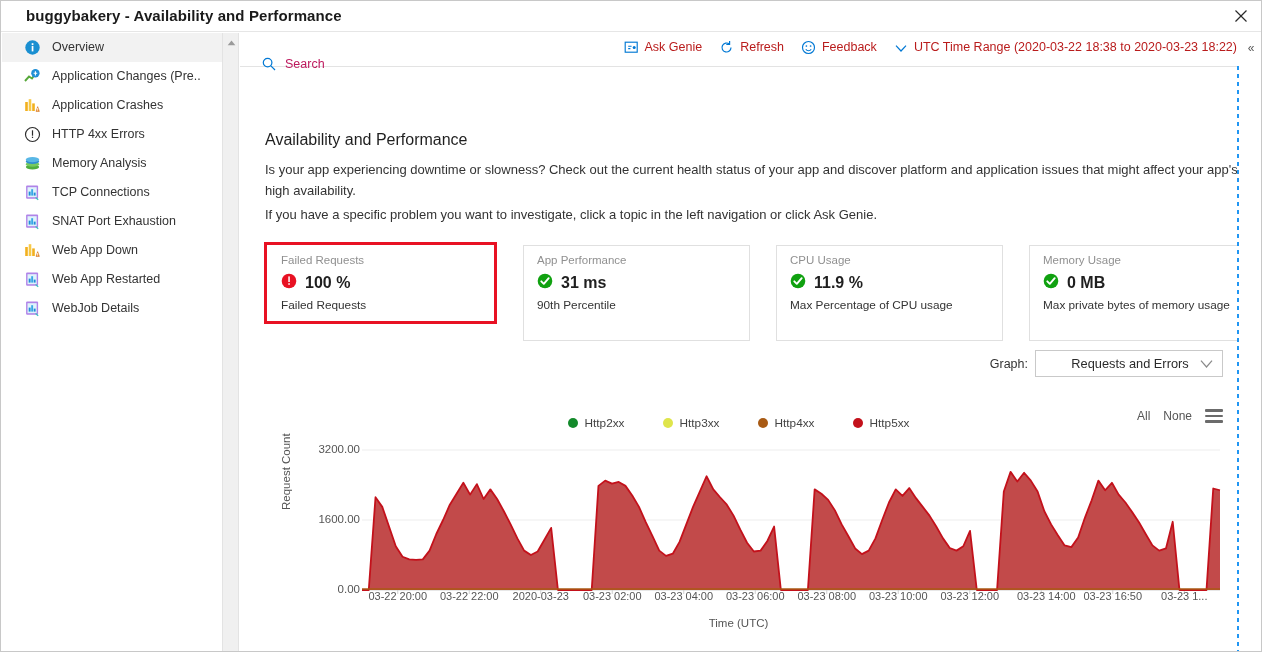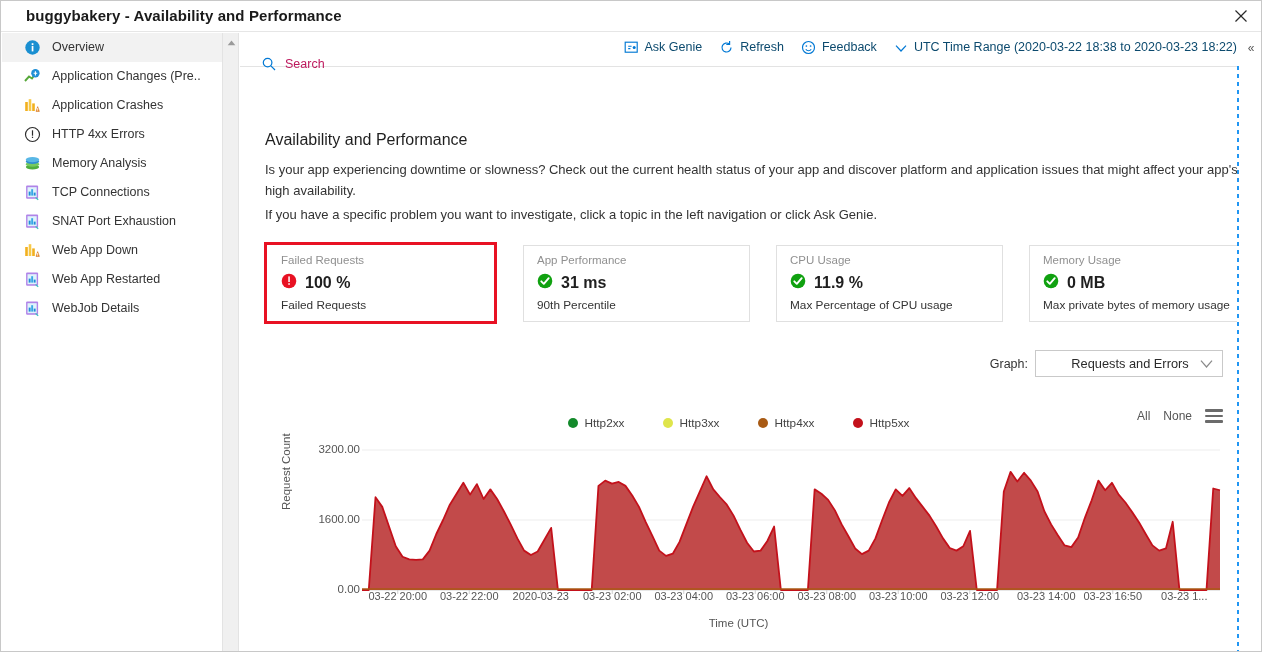--- a/index.html
+++ b/index.html
@@ -95,21 +95,21 @@
   }
   .tb-search {
     position: absolute; left: 22px; top: 24px;
     display: flex; align-items: flex-end;
     font-size: 12.5px; color: #be185d;
   }
   .tb-search .mag { margin-right: 9px; display:block; }
   .tb-actions {
     position: absolute; right: 2px; top: 7px;
     display: flex; align-items: center;
-    font-size: 12.5px; color: #0c4a6e;
+    font-size: 12.5px; color: #b91c1c;
     white-space: nowrap;
   }
   .tb-act {
     display: flex; align-items: center;
     margin-left: 17px;
     cursor: default;
   }
   .tb-act .gl { margin-right: 6px; display:block; }
   .tb-act .txt { line-height:1; padding-bottom:1px;}
 
@@ -147,21 +147,21 @@
   .para1 { top: 91px; }
   .para2 { top: 136px; }
 
   
   .cards {
     position: absolute; left: 24px; top: 177px;
     display: flex;
     gap: 14px;
   }
   .card {
-    width: 227px; height: 77px;
+    width: 227px; height: 96px;
     border: 1px solid #e0e0e0;
     background: #ffffff;
     margin-right: 12px;
     position: relative;
     padding: 9px 0 0 13px;
   }
   .card.highlight {
     border: 3px solid #e81123;
     width: 233px; height: 82px;
     margin-top: -3px;

